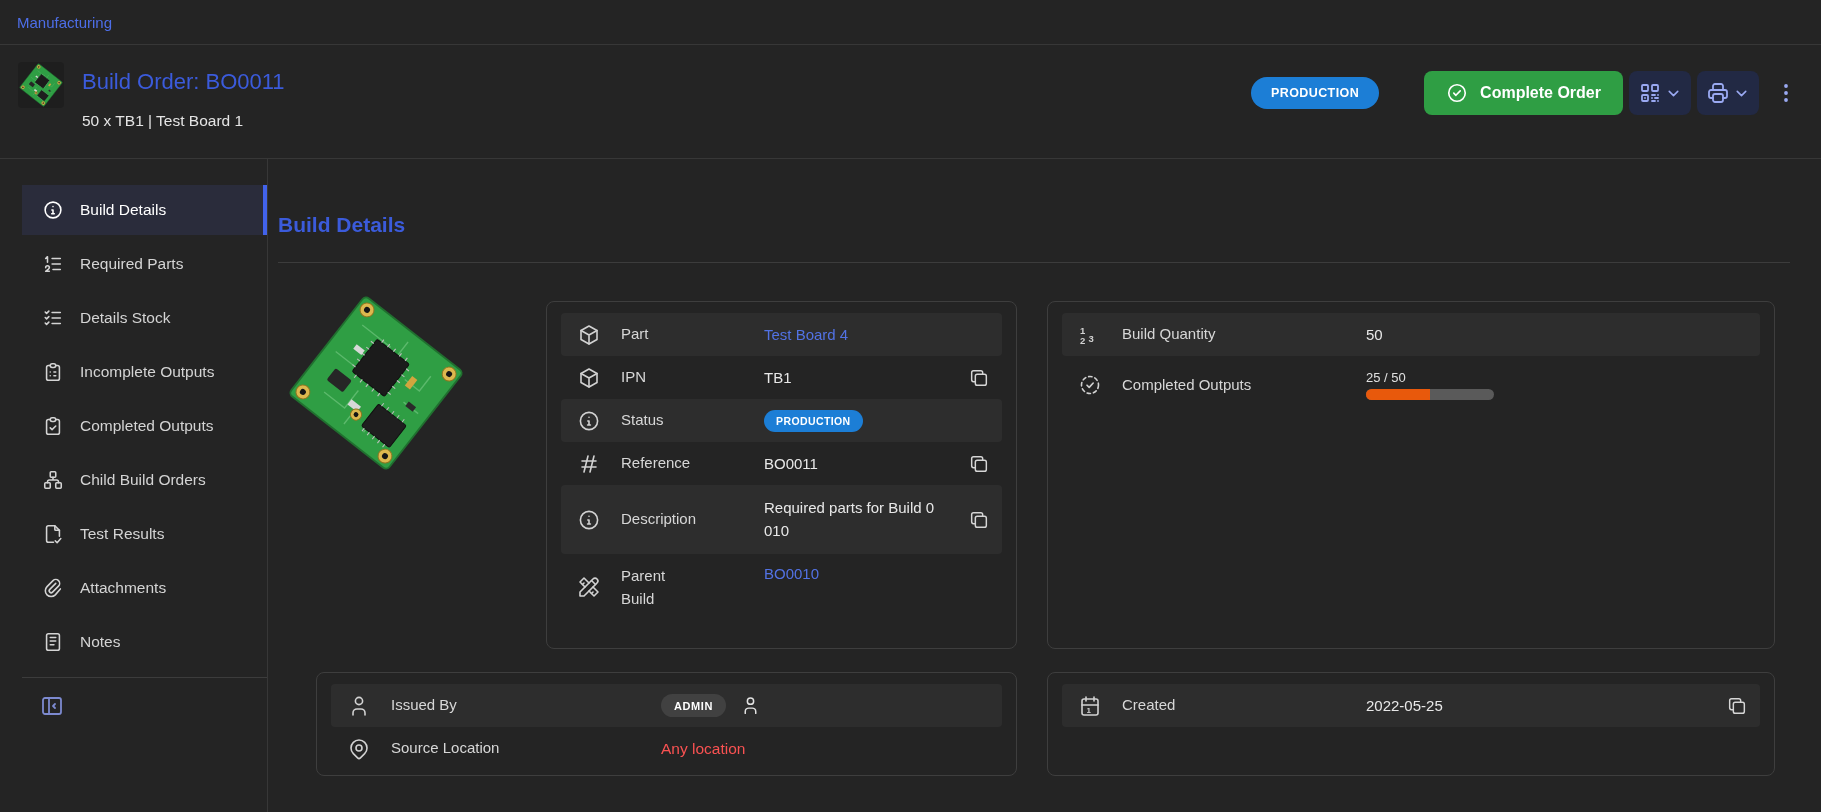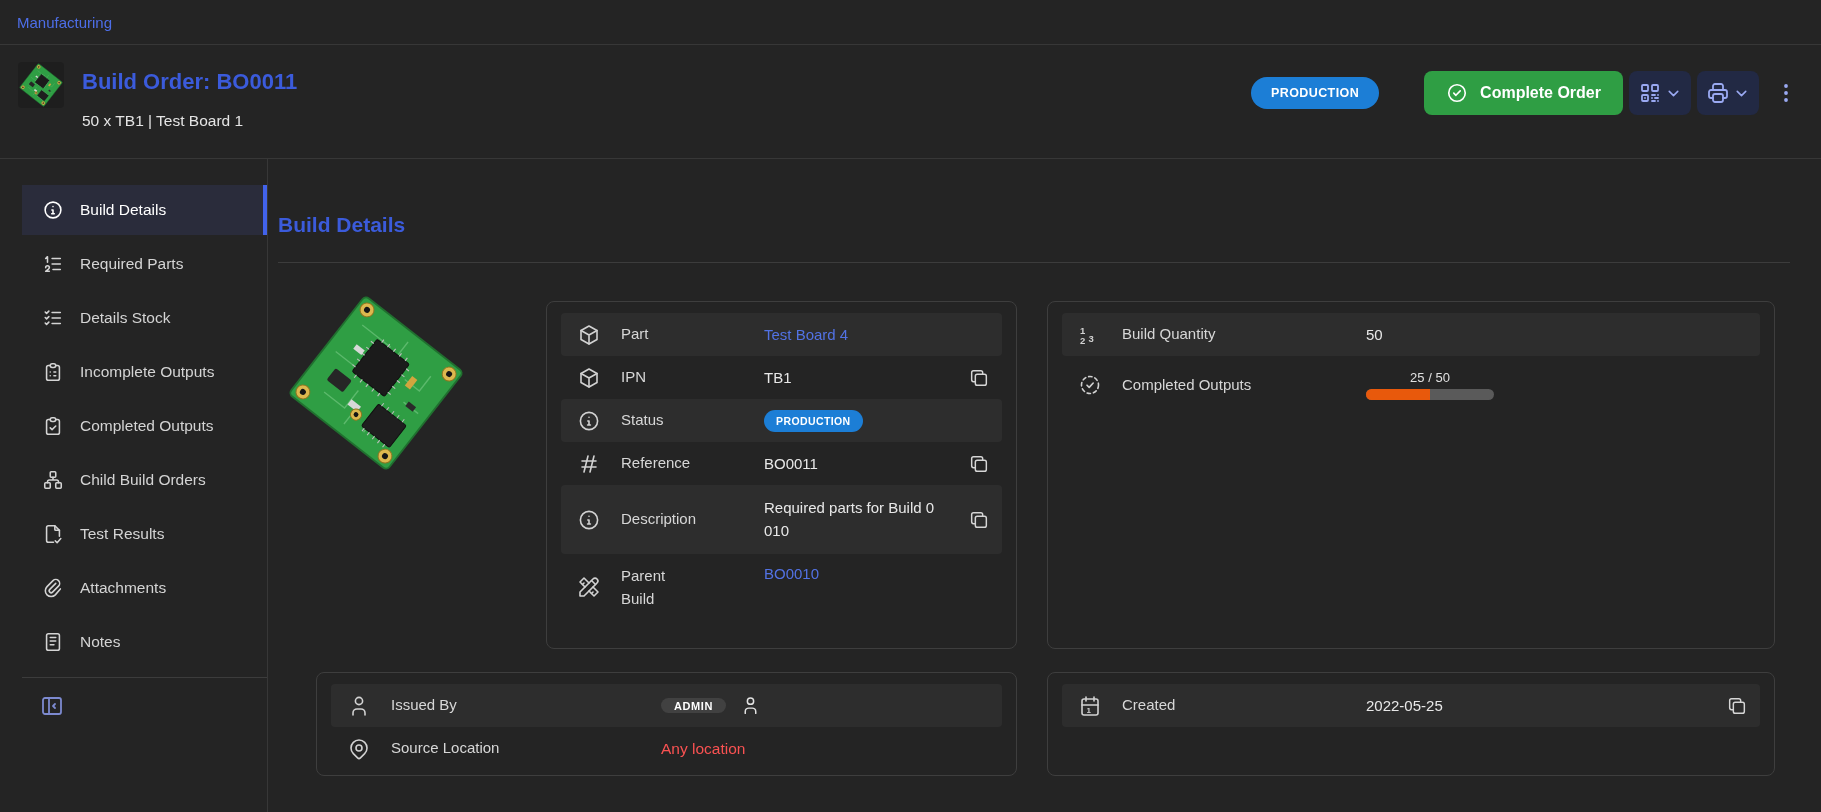--- a/index.html
+++ b/index.html
@@ -18,21 +18,21 @@
 
   
   .crumbbar{height:45px;border-bottom:1px solid #373737;display:flex;align-items:center;padding-left:17px;box-sizing:border-box}
   .crumb{color:#4d6ee8;font-size:15px}
 
   
   .pageheader{height:113px;border-bottom:1px solid #373737;position:relative}
   .thumb{position:absolute;left:18px;top:17px;width:46px;height:46px;border-radius:4px;overflow:hidden;background:#1e1e1e}
   .thumb svg{width:46px;height:46px}
   .titles{position:absolute;left:82px;top:22px}
-  .h-title{font-size:22px;line-height:29px;font-weight:700;color:var(--heading)}
+  .h-title{font-size:22px;line-height:29px;font-weight:400;color:var(--heading)}
   .h-sub{margin-top:16px;font-size:15.5px;color:#e5e5e5}
   .h-actions{position:absolute;right:20px;top:26px;height:44px;display:flex;align-items:center}
   .badge{display:inline-flex;align-items:center;justify-content:center;background:var(--badge-blue);color:#fff;font-weight:700;border-radius:16px;letter-spacing:.4px}
   .badge-lg{height:32px;padding:0 20px;font-size:12.5px;margin-right:45px}
   .badge-sm{height:22px;padding:0 12px;font-size:10.5px}
   .btn-green{display:flex;align-items:center;gap:12px;height:44px;padding:0 22px;border:none;border-radius:8px;background:var(--green);color:#fff;font-size:16px;font-weight:600;font-family:inherit}
   .btn-green .ic{width:22px;height:22px}
   .btn-icon{display:flex;align-items:center;justify-content:center;gap:3px;width:62px;height:44px;margin-left:6px;border:none;border-radius:8px;background:var(--navy-btn);color:var(--periwinkle)}
   .btn-icon .ic{width:24px;height:24px}
   .btn-icon .ic.chev{width:17px;height:17px}
@@ -73,24 +73,24 @@
   .rvalue.link,.rvalue .linktext{color:var(--link)}
   .copy{margin-left:auto;background:none;border:none;color:#d6d6d6;padding:0;display:flex}
   .copy .ic{width:22px;height:22px}
   .trow--desc{min-height:69px}
   .trow--desc .desc-text{display:inline-block;width:178px;word-break:break-all;line-height:1.5}
   .trow--parent{min-height:66px}
   .rlabel--parent{box-sizing:border-box;padding-right:73px;line-height:1.55}
   .trow--parent .rvalue{align-self:flex-start;margin-top:11px}
   .trow--tall{min-height:58px}
   .progress-wrap{width:128px}
-  .progress-label{font-size:13px;color:#e0e0e0;text-align:center;margin-bottom:4px}
+  .progress-label{font-size:13px;color:#e0e0e0;text-align:left;margin-bottom:4px}
   .progress-track{height:11px;border-radius:6px;background:#5a5a5a;overflow:hidden}
   .progress-fill{height:100%;background:var(--orange)}
-  .badge-user{display:inline-flex;align-items:center;height:15px;padding:0 13px;border-radius:13px;background:#414141;color:#fff;font-size:11px;font-weight:700;letter-spacing:.6px}
+  .badge-user{display:inline-flex;align-items:center;height:23px;padding:0 13px;border-radius:13px;background:#414141;color:#fff;font-size:11px;font-weight:700;letter-spacing:.6px}
   .user-after{margin-left:14px;color:#e3e3e3;display:flex}
   .user-after .ic{width:21px;height:21px}
   .danger{color:var(--red);font-size:15.5px}
 </style>
 </head>
 <body>
 
 <svg width="0" height="0" style="position:absolute" aria-hidden="true">
   <defs>
     <g id="pcb-art">

